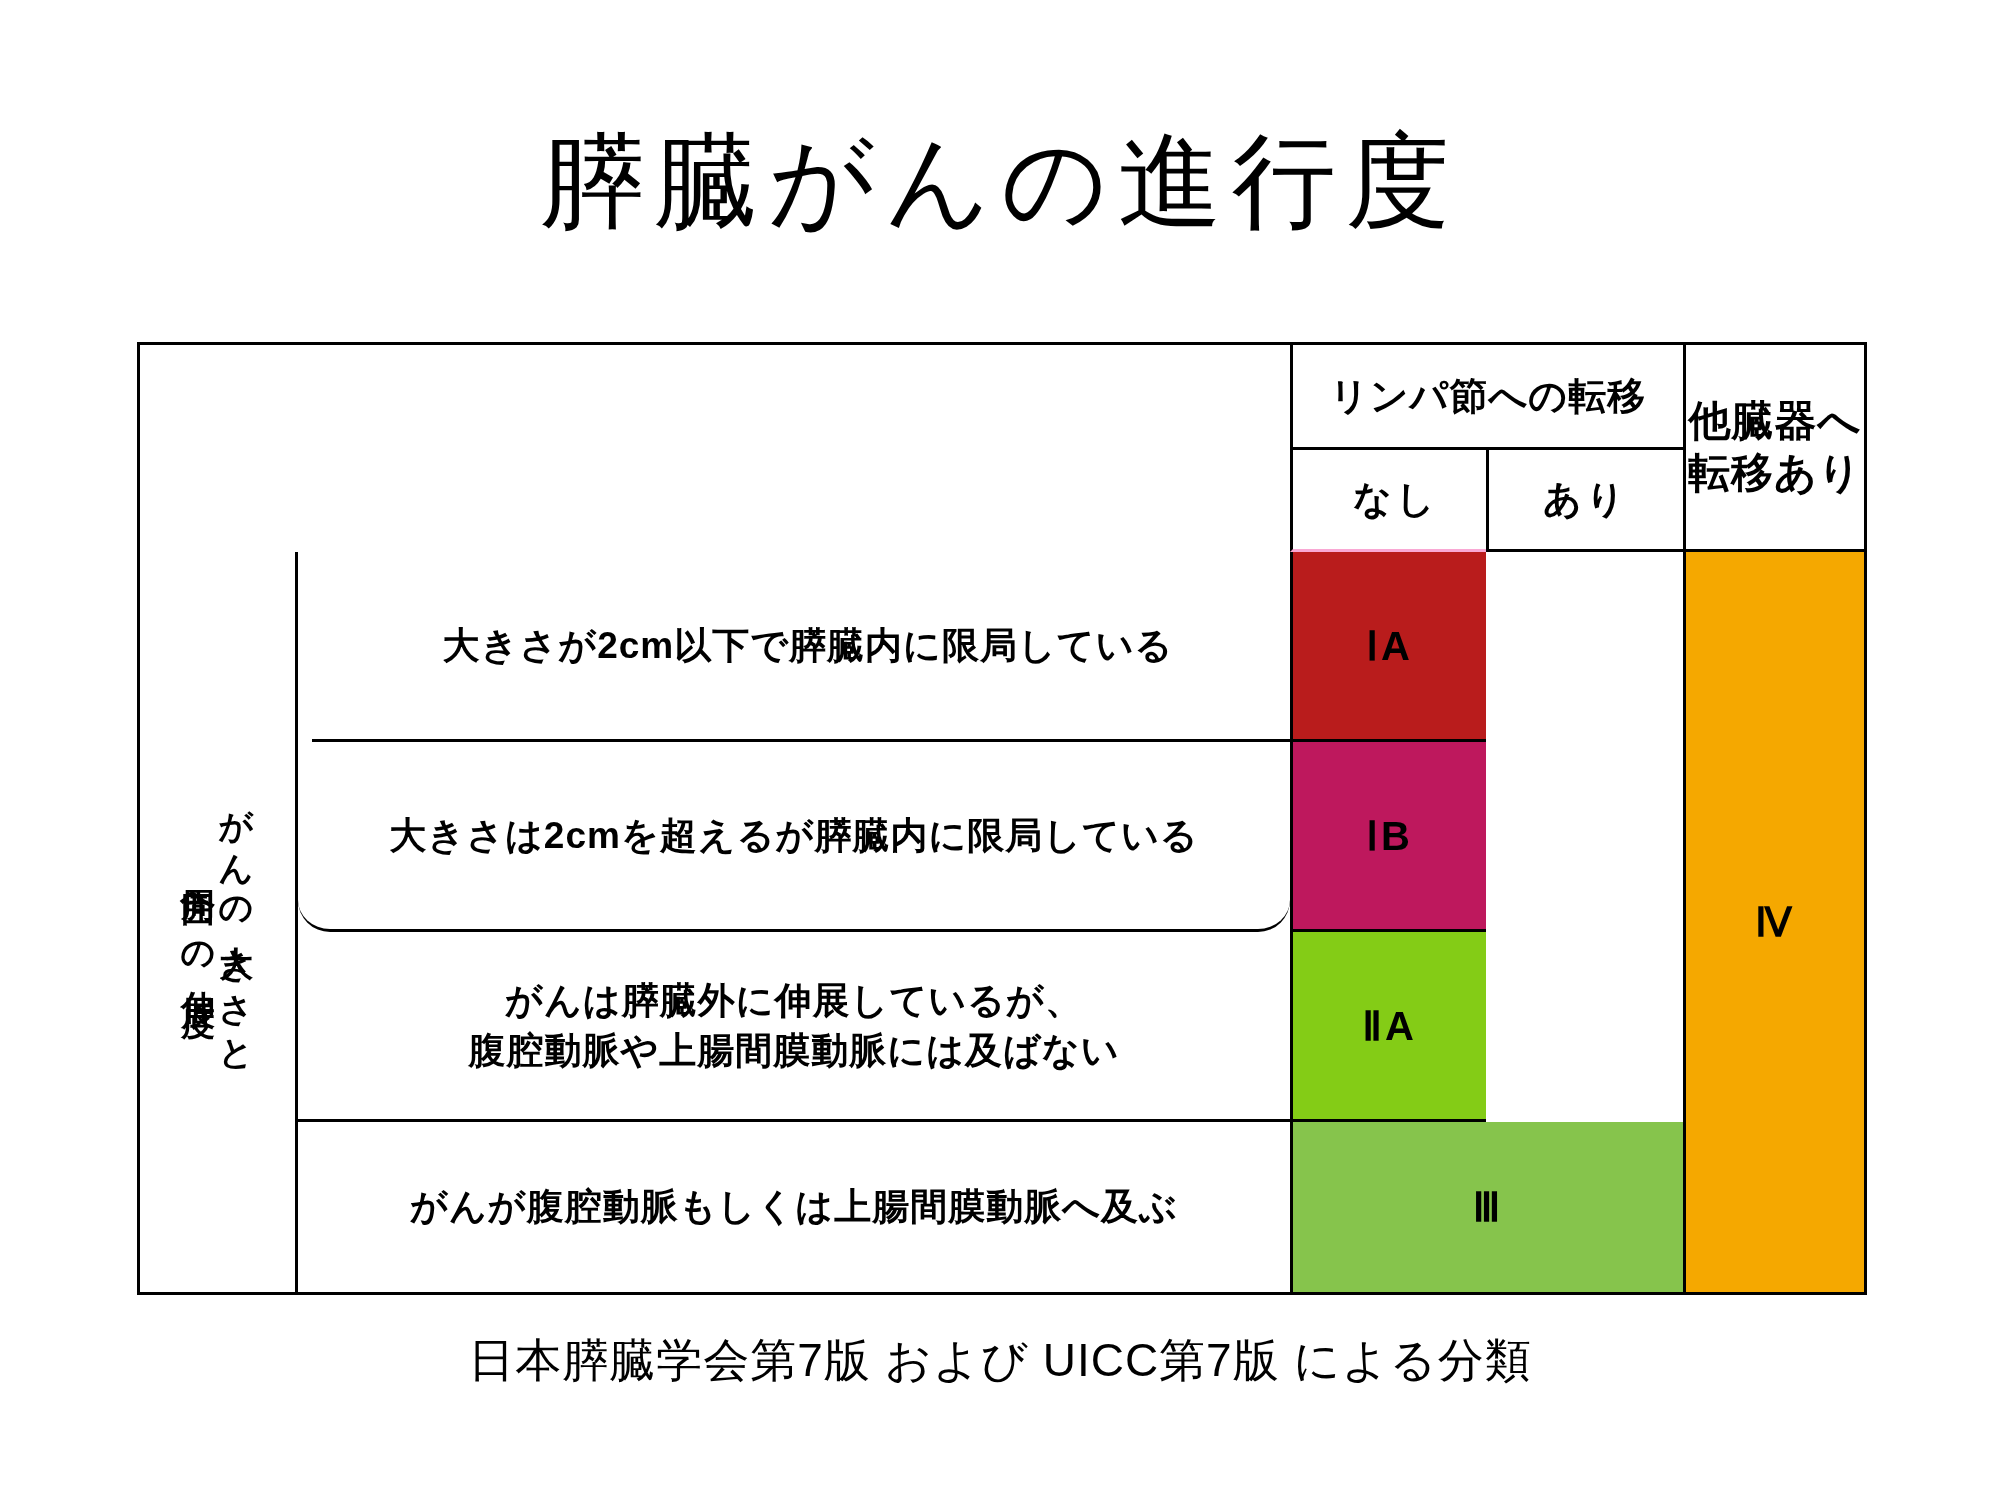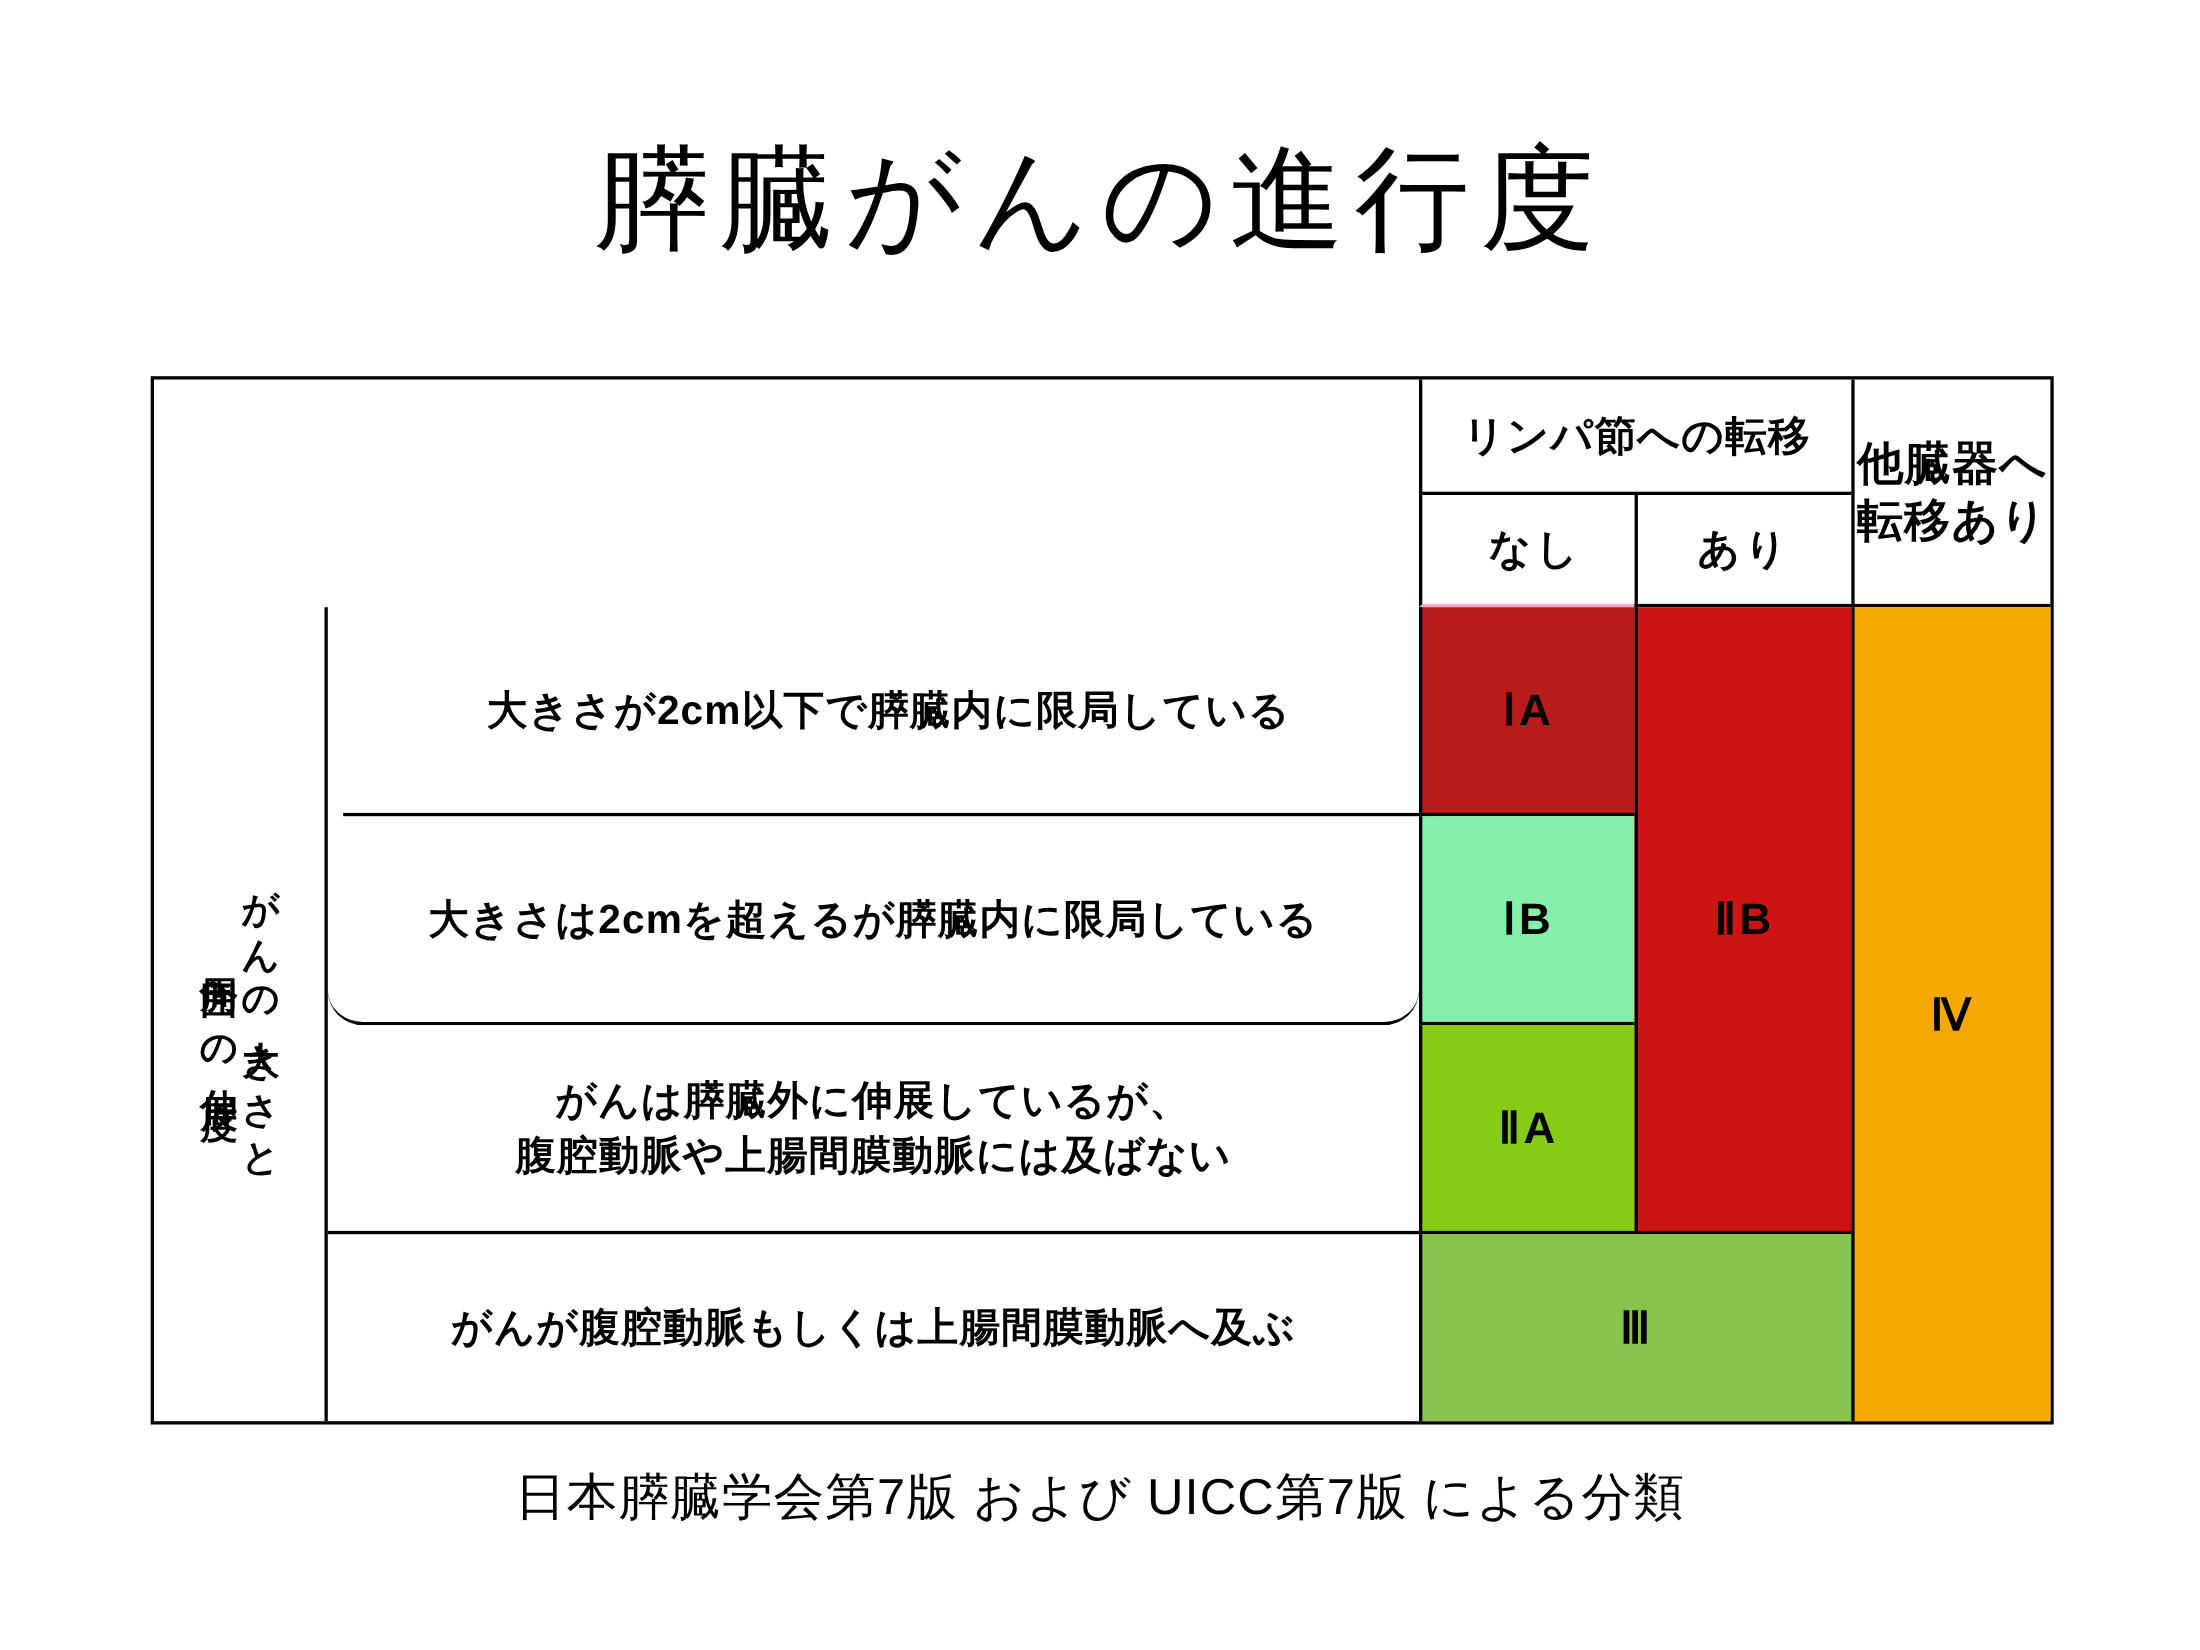--- a/index.html
+++ b/index.html
@@ -204,21 +204,20 @@
   <div class="desc r2">大きさは2cmを超えるが膵臓内に限局している</div>
   <div class="desc r3">
     <div>
       <div>がんは膵臓外に伸展しているが、</div>
       <div>腹腔動脈や上腸間膜動脈には及ばない</div>
     </div>
   </div>
   <div class="desc r4">がんが腹腔動脈もしくは上腸間膜動脈へ及ぶ</div>
 
   <div class="cell cell-ia" style="background: #b91c1c;">ⅠA</div>
-  <div class="cell cell-ib" style="background: #86efac;">ⅠB</div>
+  <div class="cell cell-ib" style="background: #be185d;">ⅠB</div>
   <div class="cell cell-iia" style="background: #84cc16;">ⅡA</div>
-  <div class="cell cell-iib" style="background: rgb(204, 20, 20);">ⅡB</div>
   <div class="cell cell-iii" style="background: rgb(134, 196, 76);">Ⅲ</div>
   <div class="cell cell-iv" style="background: rgb(245, 168, 0);">Ⅳ</div>
 
 </div>
 
 <div id="footer">日本膵臓学会第7版 および UICC第7版 による分類</div>
 
 </body></html>

